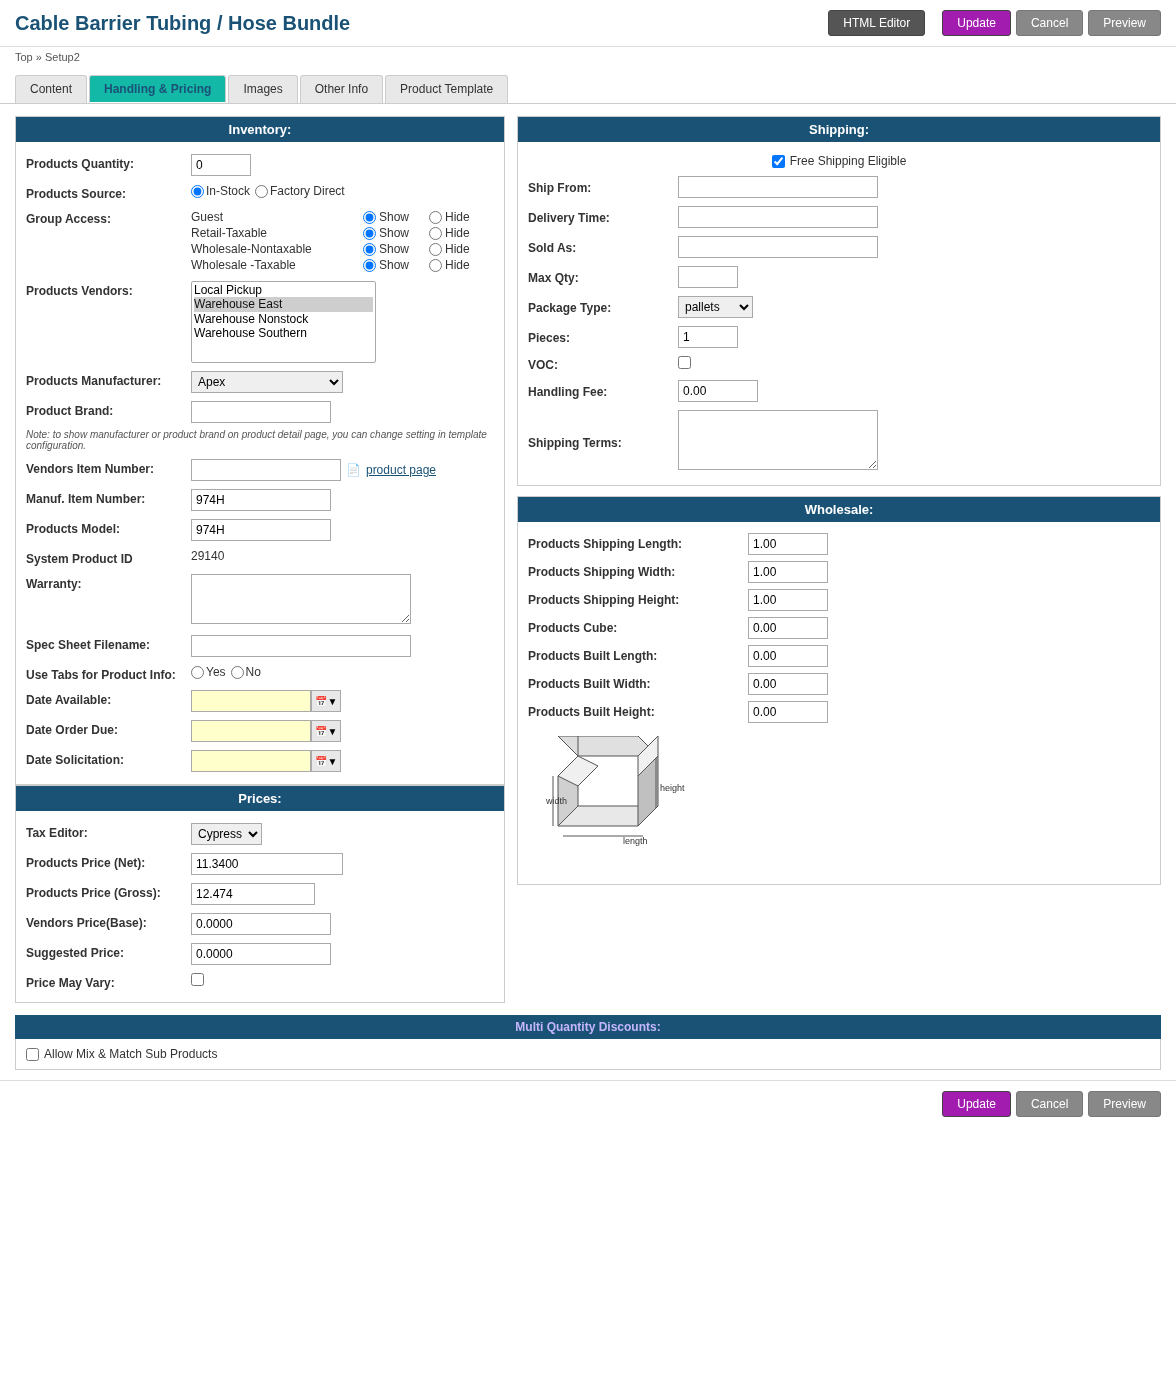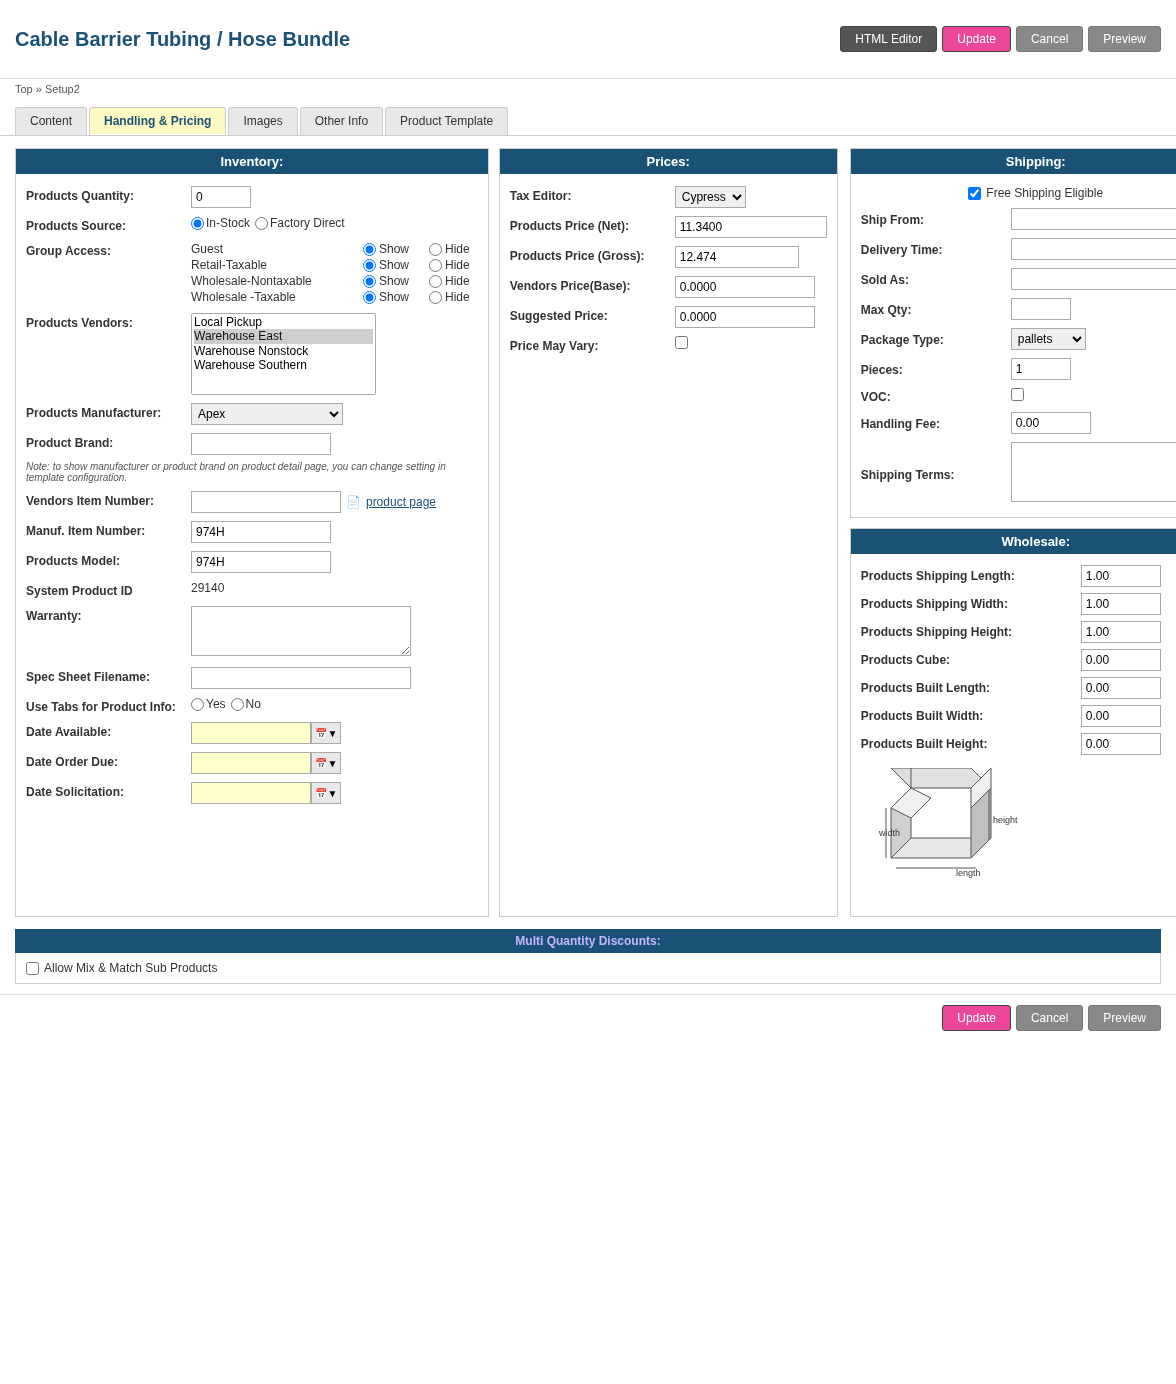--- a/index.html
+++ b/index.html
@@ -1,39 +1,39 @@
 <!DOCTYPE html>
 <html><head>
   <meta charset="utf-8">
   <style>
     * { box-sizing: border-box; margin: 0; padding: 0; }
     body { font-family: Arial, sans-serif; font-size: 12px; background: #f0f0f0; color: #333; }
     
     .page-wrapper { background: #fff; width: 1176px; min-height: 1384px; padding: 0; }
     
     
-    .page-header { display: flex; justify-content: space-between; align-items: center; padding: 26px 15px; background: #fff; border-bottom: 1px solid #ddd; }
+    .page-header { display: flex; justify-content: space-between; align-items: center; padding: 10px 15px; background: #fff; border-bottom: 1px solid #ddd; }
     .page-title { font-size: 20px; font-weight: bold; color: #1a5276; }
     .header-buttons { display: flex; gap: 5px; }
     .btn { padding: 5px 14px; font-size: 12px; border: 1px solid #555; border-radius: 3px; cursor: pointer; }
     .btn-html-editor { background: #555; color: #fff; border-color: #444; }
-    .btn-update { background: #ec4899; color: #fff; border-color: #444; }
+    .btn-update { background: #a21caf; color: #fff; border-color: #444; margin-left: 12px; }
     .btn-cancel { background: #888; color: #fff; border-color: #777; }
     .btn-preview { background: #888; color: #fff; border-color: #777; }
     
     .breadcrumb { padding: 4px 15px; font-size: 11px; color: #555; }
     
     
     .tabs { display: flex; padding: 8px 15px 0; background: #fff; border-bottom: 1px solid #ccc; }
     .tab { padding: 6px 14px; border: 1px solid #ccc; border-bottom: none; background: #e8e8e8; cursor: pointer; font-size: 12px; margin-right: 2px; border-radius: 3px 3px 0 0; }
-    .tab.active { background: #fef9c3; border-bottom: 1px solid #fff; font-weight: bold; color: #1a5276; }
+    .tab.active { background: #14b8a6; border-bottom: 1px solid #fff; font-weight: bold; color: #1a5276; }
     
     
     .main-content { display: flex; gap: 12px; padding: 12px 15px; }
-    .left-col { flex: 0 0 490px; display: flex; flex-direction: row; gap: 10px; }
+    .left-col { flex: 0 0 490px; display: flex; flex-direction: column; }
     .right-col { flex: 1; display: flex; flex-direction: column; gap: 10px; }
     
     
     .section-box { border: 1px solid #ccc; }
     .section-header { background: #1a5276; color: #fff; text-align: center; padding: 5px; font-weight: bold; font-size: 13px; }
     .section-body { padding: 8px 10px; background: #fff; }
     
     
     .form-row { display: flex; align-items: flex-start; padding: 4px 0; }
     .form-label { font-weight: bold; width: 165px; flex-shrink: 0; padding-top: 3px; font-size: 12px; }

